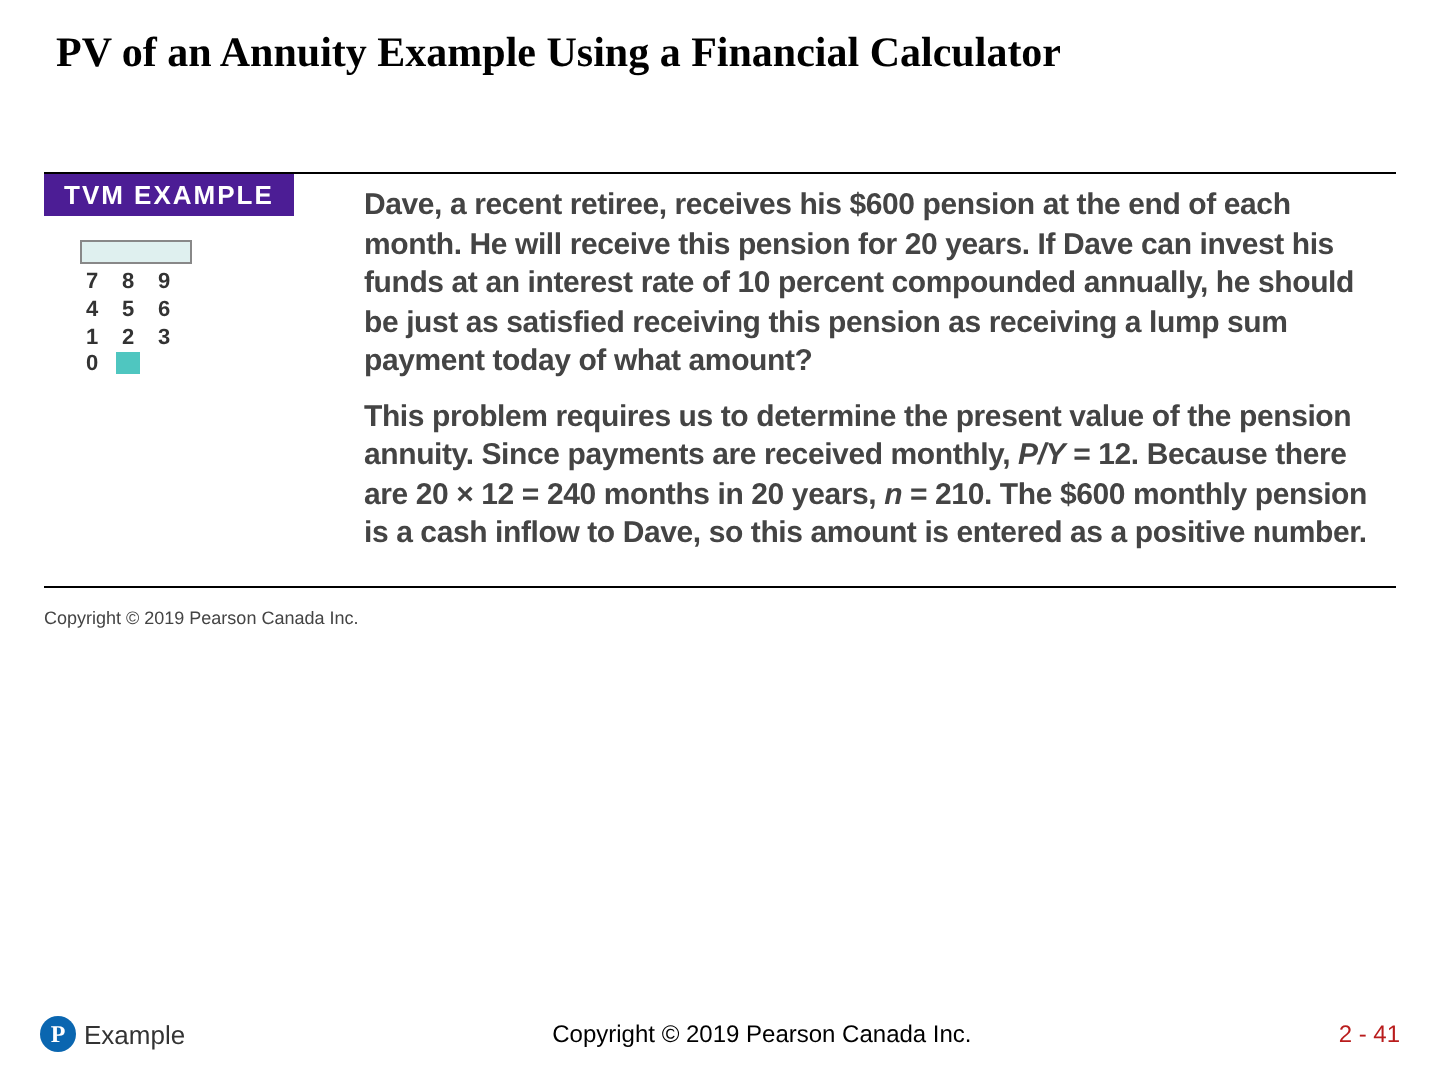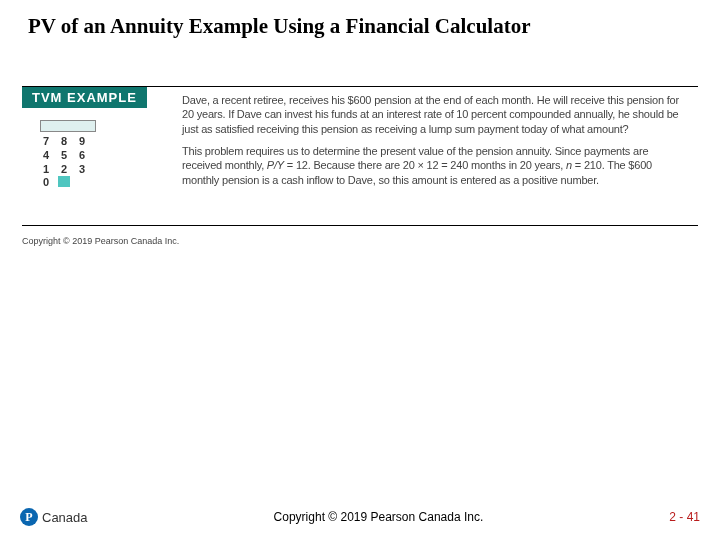--- a/index.html
+++ b/index.html
@@ -28,21 +28,21 @@
     min-height: 140px;
   }
   .example-left {
     width: 150px;
     flex: 0 0 150px;
     display: flex;
     flex-direction: column;
     align-items: flex-start;
   }
   .tvm-label {
-    background: #0f766e;
+    background: #4c1d95;
     color: #fff;
     font-weight: bold;
     font-size: 13px;
     letter-spacing: 1px;
     padding: 3px 10px;
     font-family: Arial, sans-serif;
   }
   .calc {
     margin: 12px 0 0 18px;
     width: 56px;
@@ -65,24 +65,25 @@
   .calc-key { width: 12px; text-align: center; }
   .calc-blank {
     width: 12px; height: 11px;
     background: #4fc6c0;
     display: inline-block;
   }
   .example-right {
     flex: 1;
     padding: 6px 10px 8px 10px;
     font-family: Arial, Helvetica, sans-serif;
-    font-size: 11px;
+    font-size: 15px;
     color: #444;
     line-height: 1.3;
     letter-spacing: -0.2px;
+    font-weight: bold;
   }
   .example-right p { margin-bottom: 8px; }
   .example-right .em { font-style: italic; }
   .inner-copy {
     margin: 10px 0 0 22px;
     font-size: 9px;
     color: #444;
     font-family: Arial, sans-serif;
   }
   .footer {
@@ -167,17 +168,17 @@
       <span>This problem requires us to determine the present value of the pension annuity. Since payments are received monthly, </span><span class="em">P/Y</span><span> = 12. Because there are 20 × 12 = 240 months in 20 years, </span><span class="em">n</span><span> = 210. The $600 monthly pension is a cash inflow to Dave, so this amount is entered as a positive number.</span>
     </p>
   </div>
 </div>
 
 <div class="inner-copy">Copyright © 2019 Pearson Canada Inc.</div>
 
 <div class="footer">
   <div class="logo">
     <div class="logo-badge">P</div>
-    <div class="logo-text">Canada</div>
+    <div class="logo-text">Example</div>
   </div>
   <div class="footer-copy">Copyright © 2019 Pearson Canada Inc.</div>
   <div class="slide-num">2 - 41</div>
 </div>
 
 </body></html>

